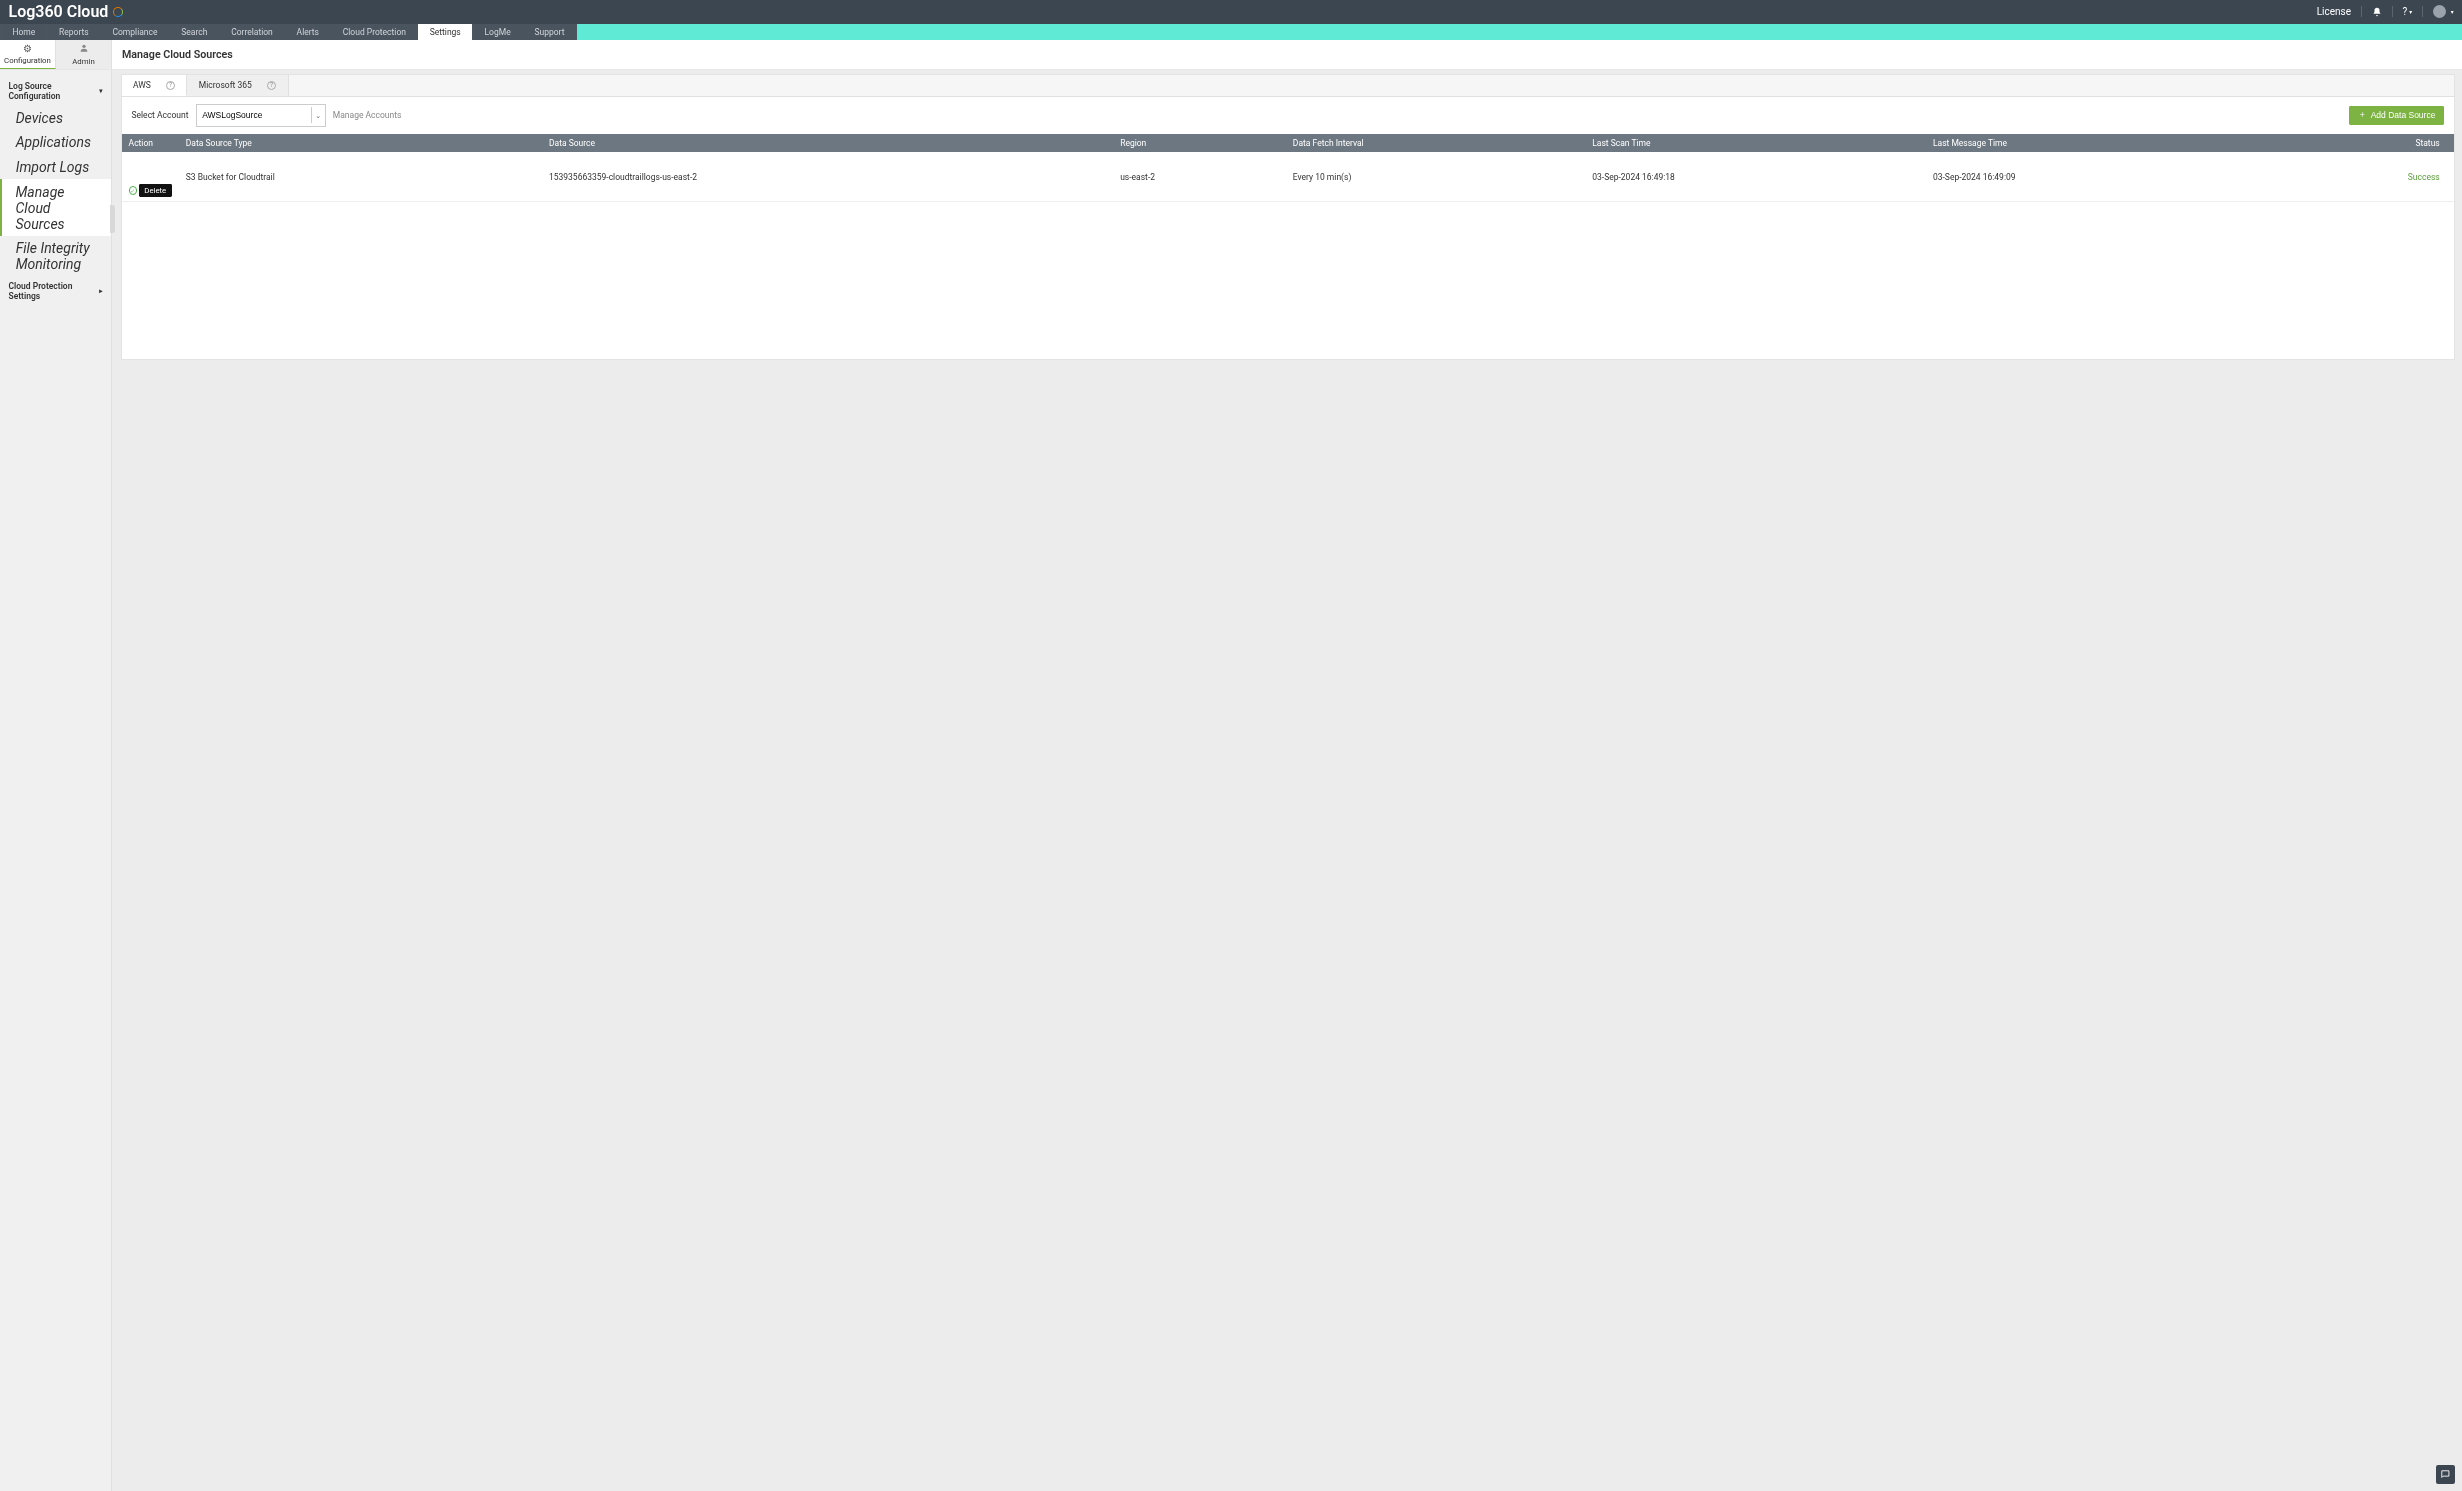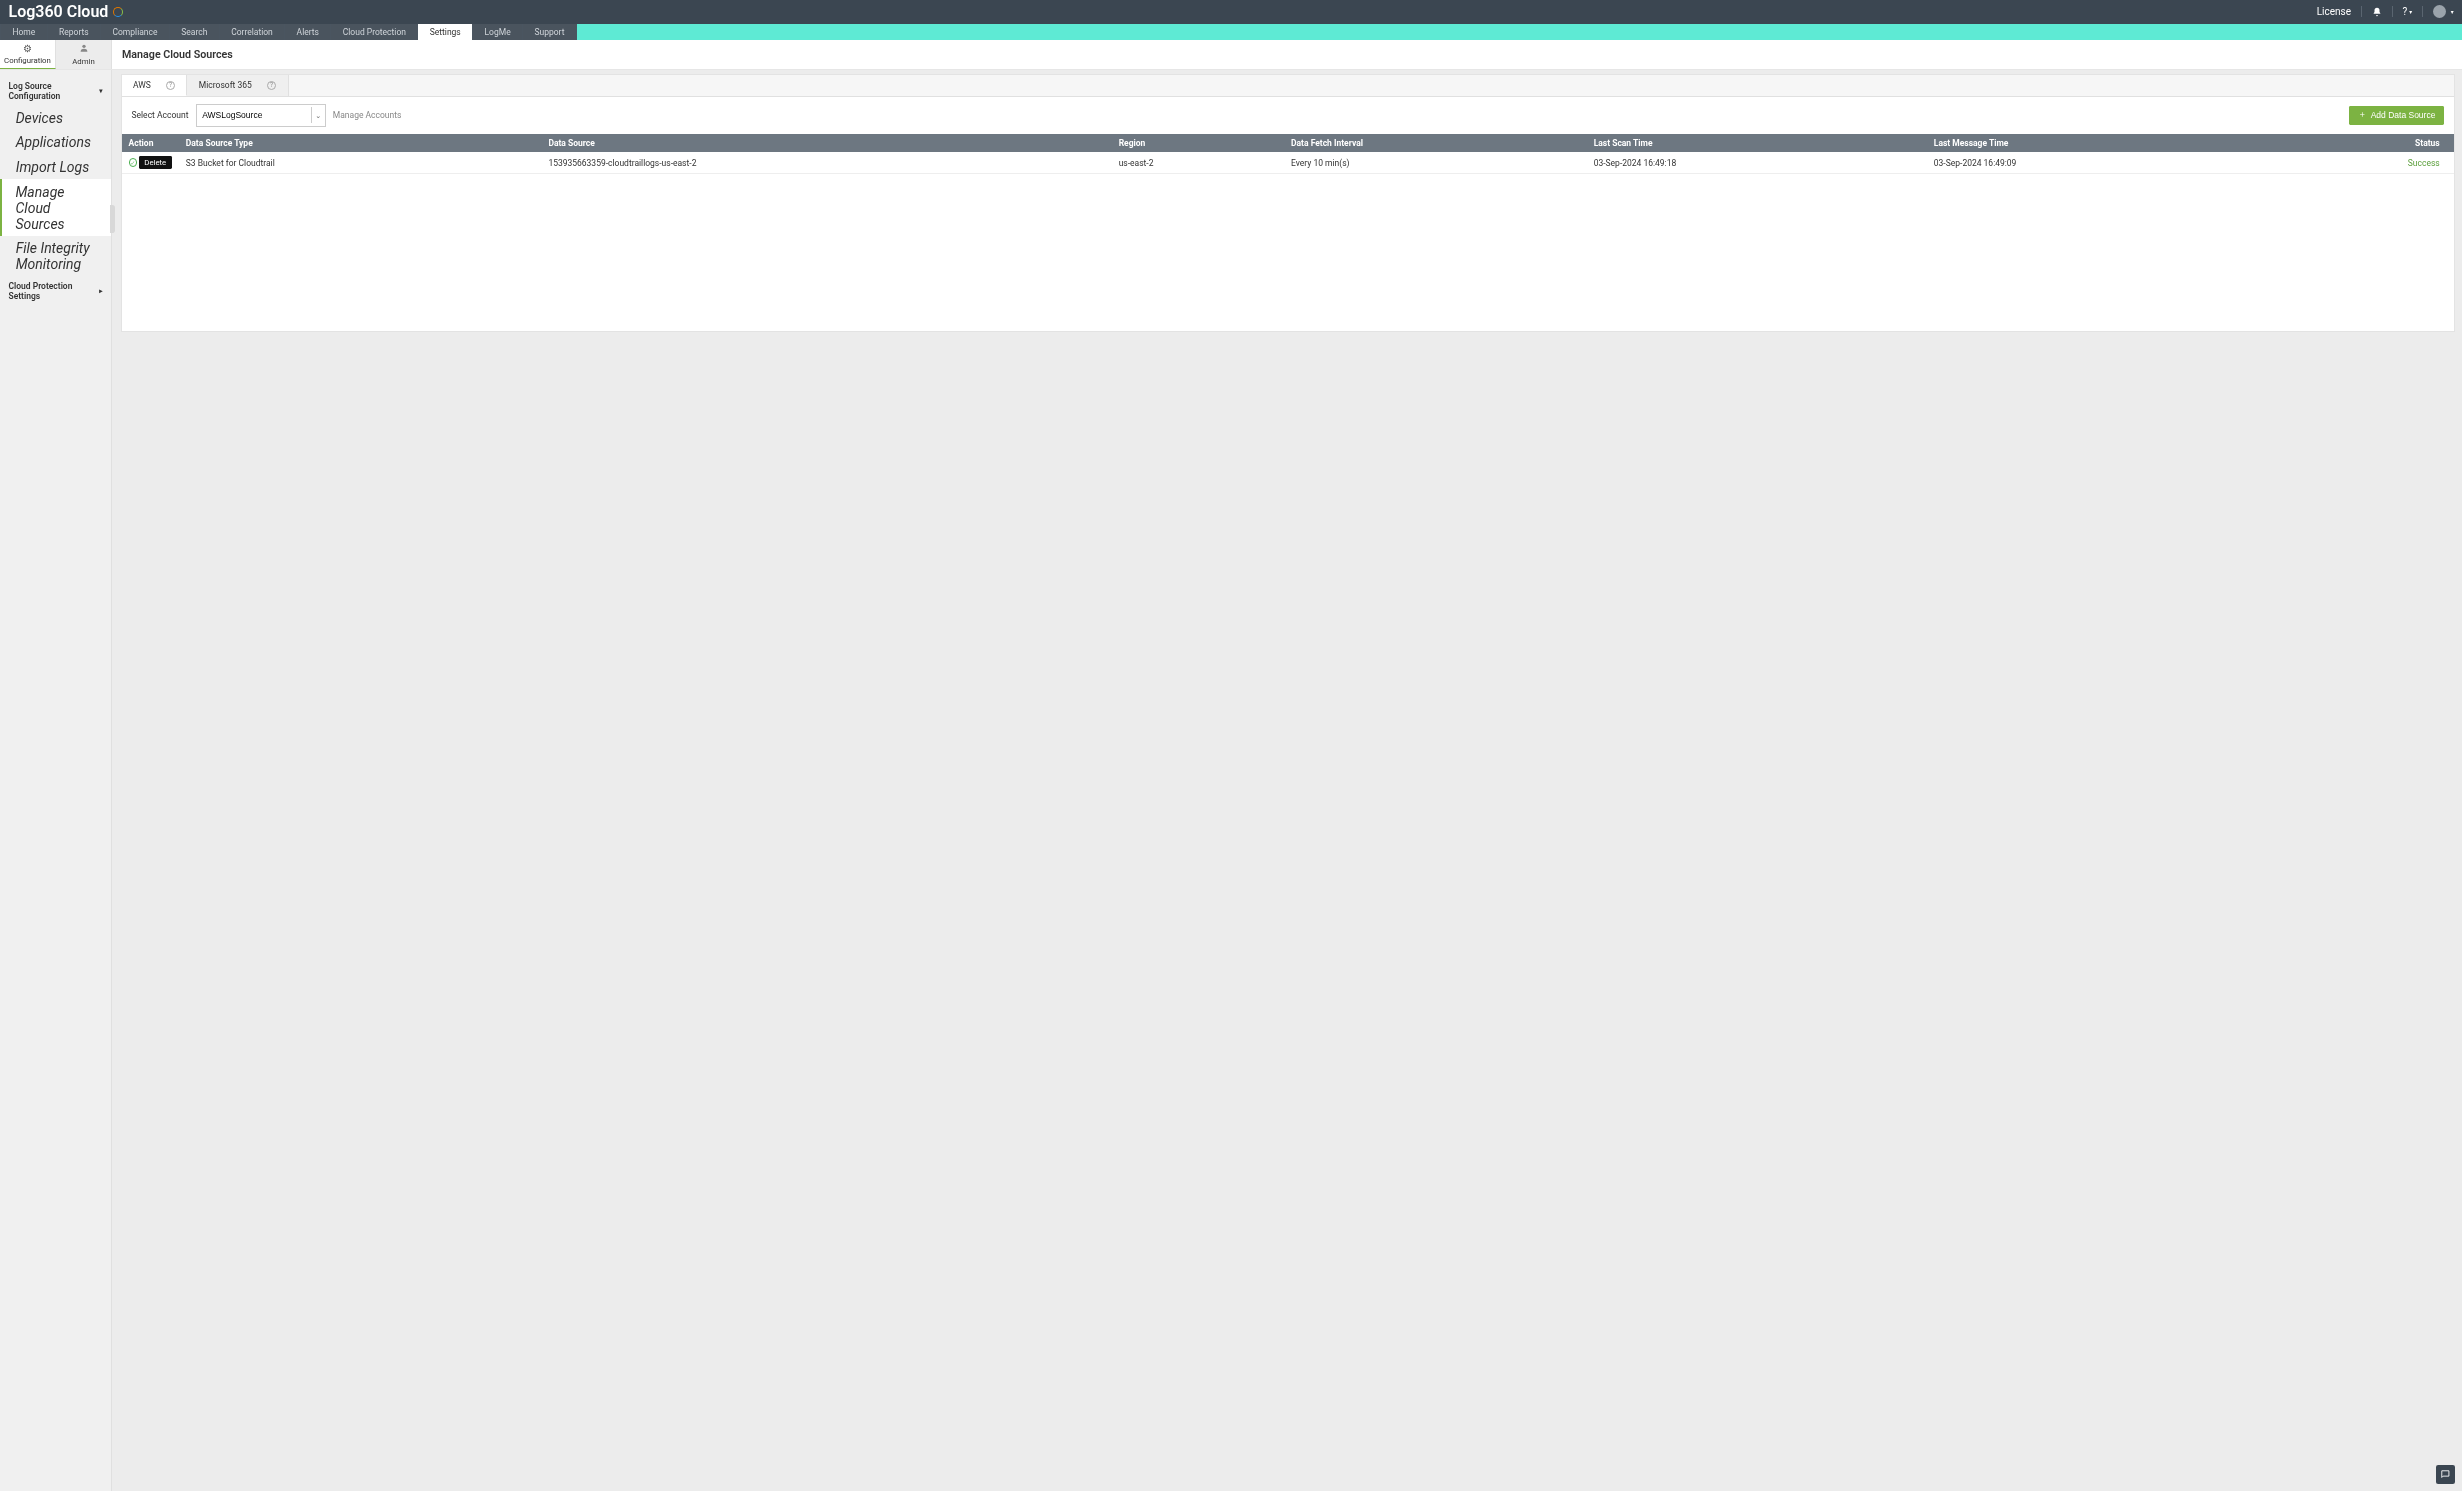--- a/index.html
+++ b/index.html
@@ -58,23 +58,23 @@
   
   .tbl-toolbar{ display:flex; align-items:center; background:#f5f5f5; border-top:0.7px solid #e6e6e6; border-bottom:0.7px solid #e6e6e6; height:18.5px; padding:0 7.1px;}
   .tool-search{ font-size:9.3px; color:#555; cursor:pointer;}
   .tbl-toolbar .spacer{flex:1;}
   .pager{ font-size:7.8px; color:#555; display:flex; align-items:center; gap:7.1px;}
   .page-size{ border-left:0.7px solid #ddd; border-right:0.7px solid #ddd; padding:0 5.7px; height:17px; display:flex; align-items:center; gap:2.8px; cursor:pointer;}
   .refresh{ font-size:8.5px; cursor:pointer; color:#555;}
 
   
   table.data{ width:100%; border-collapse:collapse; font-size:8.5px;}
-  table.data thead th{ background:#6d7781; color:#fff; font-weight:700; text-align:left; padding:4.3px 7.1px; }
+  table.data thead th{ background:#6d7781; color:#fff; font-weight:400; text-align:left; padding:4.3px 7.1px; }
   table.data tbody td{ padding:5px 7.1px; border-bottom:0.7px solid #eee;}
-  .action-cell{ width:43px; display:flex; align-items:center; gap:5.7px; position:relative;}
+  .action-cell{ width:43px; display:flex; align-items:center; gap:5.7px; position:relative;margin-top:28px;}
   .status-ok-icon{ width:8.5px;height:8.5px;border:1.1px solid #4caf50; border-radius:50%; display:inline-flex;align-items:center;justify-content:center;color:#4caf50;font-size:5.7px;}
   .trash-icon{ color:#666; font-size:8.5px; cursor:pointer;}
   .tooltip{ position:absolute; background:#111; color:#fff; font-size:7.8px; padding:2.1px 5.7px; border-radius:1.4px; top:-1.4px; left:10px; white-space:nowrap;}
   .status-success{ color:#5a9e3a; }
 
   
   .chat-fab{ position:fixed; right:7.1px; bottom:7.1px; width:18.5px; height:18.5px; background:#3b4651; color:#fff; display:flex; align-items:center; justify-content:center; border-radius:2.1px; cursor:pointer; font-size:10px;}
 </style>
 </head>
 <body>

